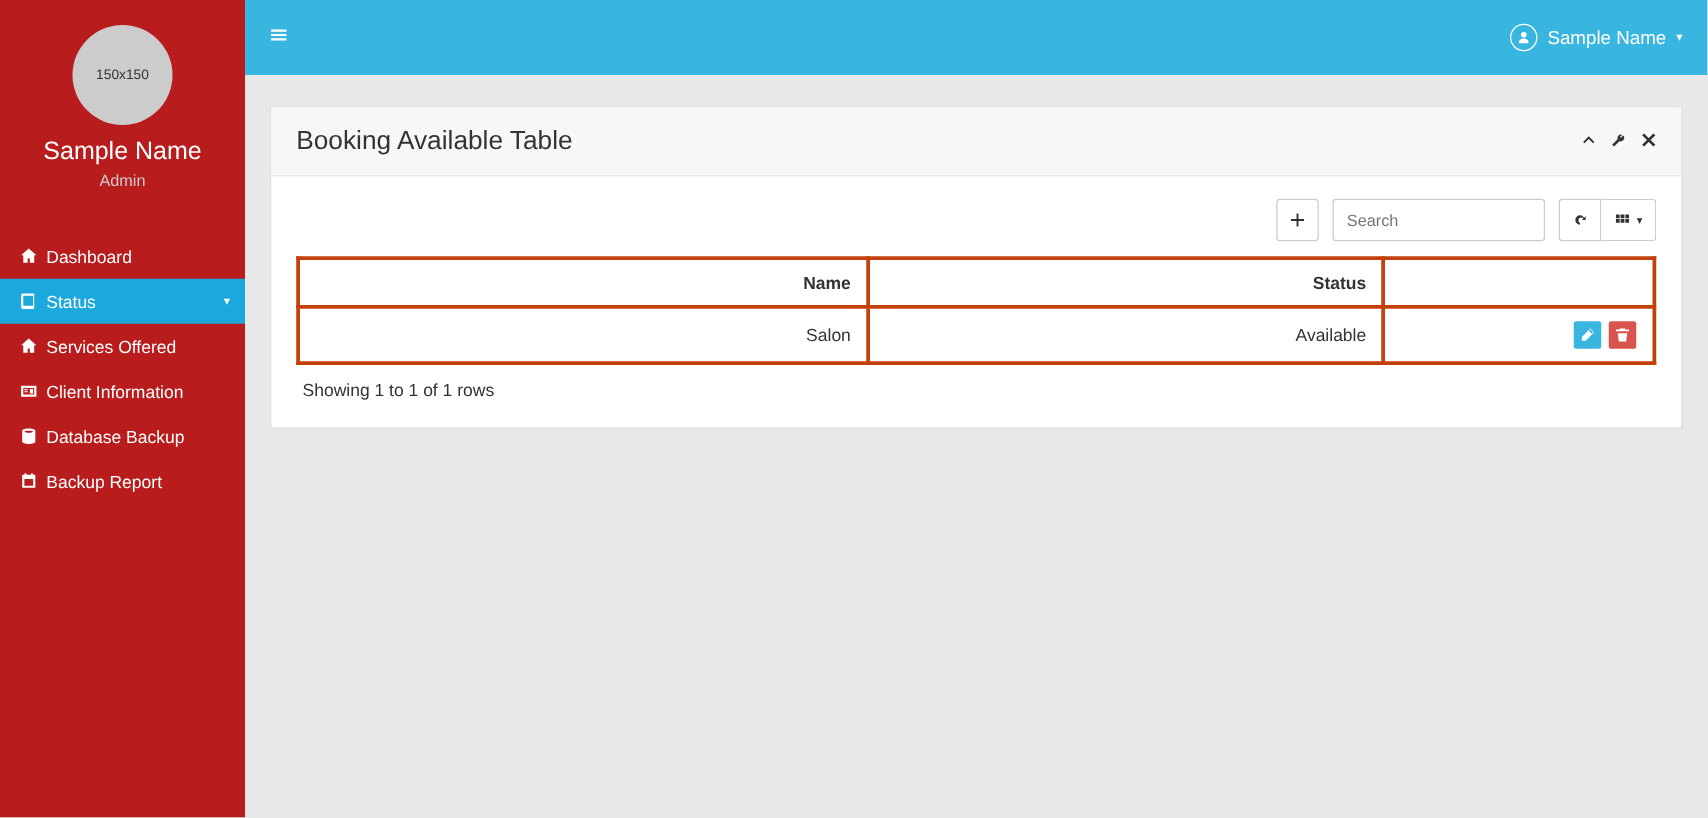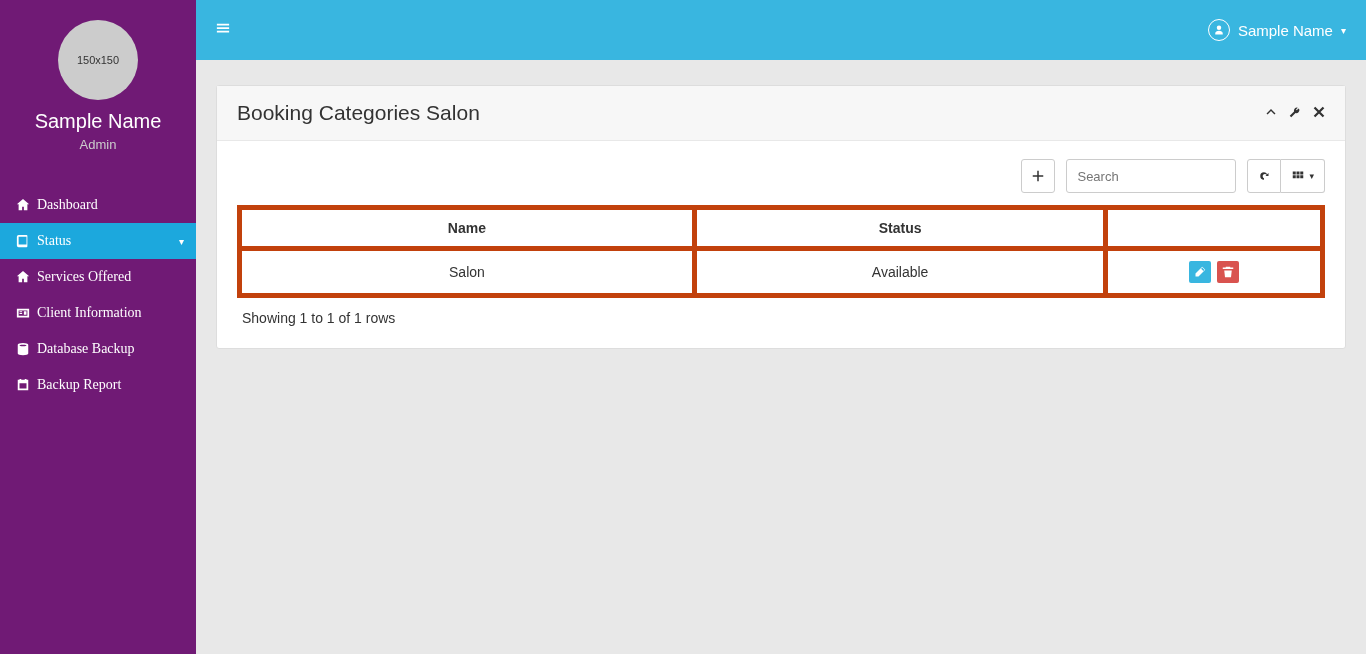--- a/index.html
+++ b/index.html
@@ -2,36 +2,36 @@
 <html><head>
 <meta charset="utf-8">
 <style>
   * { box-sizing: border-box; margin: 0; padding: 0; }
   html, body { height: 100%; font-family: "Helvetica Neue", Helvetica, Arial, sans-serif; font-size: 14px; color: #333; }
   body { display: flex; background: #e8e8e8; }
 
   
   .sidebar {
     width: 196px;
-    background: #701a75;
+    background: #b91c1c;
     color: #fff;
     flex-shrink: 0;
     height: 100%;
   }
   .user-panel { text-align: center; padding: 20px 10px 15px; }
   .avatar {
     width: 80px; height: 80px; border-radius: 50%;
     background: #ccc; margin: 0 auto 10px;
     display: flex; align-items: center; justify-content: center;
     color: #333; font-size: 11px;
   }
   .user-name { font-size: 20px; font-weight: 400; color:#fff; }
   .user-role { font-size: 13px; color: #ccc; margin-top: 4px; }
 
-  .nav { list-style: none; margin-top: 20px; font-family: Liberation Serif, serif; }
+  .nav { list-style: none; margin-top: 20px; }
   .nav li a {
     display: flex; align-items: center;
     padding: 10px 15px;
     color: #fff; text-decoration: none;
     font-size: 14px;
     position: relative;
   }
   .nav li.active a { background: #1ca8dd; }
   .nav li a .chev {
     position: absolute; right: 12px; font-size: 10px;
@@ -94,23 +94,23 @@
     border: 1px solid #ccc; border-radius: 3px;
     padding: 6px 10px; width: 170px; font-size: 13px;
     height:34px;
   }
 
   table.data-table {
     width: 100%; border-collapse: collapse;
     border:1px solid #ddd;
   }
   table.data-table th, table.data-table td {
-    border: 5px solid #c2410c;
+    border: 3px solid #c2410c;
     padding: 10px 12px;
-    text-align: center;
+    text-align: right;
     font-size: 14px;
   }
   table.data-table th { background:#fff; font-weight:700; }
   .actions-cell { text-align: center; }
   .mini-btn {
     display:inline-flex; align-items:center; justify-content:center;
     width:22px; height:22px; border-radius:2px; color:#fff; cursor:pointer;
     margin: 0 1px;
   }
   .mini-btn.edit { background:#39b6e0; }
@@ -213,21 +213,21 @@
           </svg>
       </span>
       <span>Sample Name</span>
       <span class="chev">▾</span>
     </div>
   </div>
 
   <div class="content">
     <div class="panel">
       <div class="panel-header">
-        <div class="panel-title">Booking Categories Salon</div>
+        <div class="panel-title">Booking Available Table</div>
         <div class="panel-tools">
           <span>
             <svg viewBox="0 0 16 16" width="12" height="12">
                 <path d="M2 10l6-6 6 6-1.4 1.4L8 6.8l-4.6 4.6z"></path>
               </svg>
           </span>
           <span>
             <svg viewBox="0 0 16 16" width="12" height="12">
                 <path d="M13.7 4.3a4 4 0 01-5 5L3 15l-2-2 5.7-5.7a4 4 0 015-5l-2.4 2.4 1 1 2.4-2.4z"></path>
               </svg>

